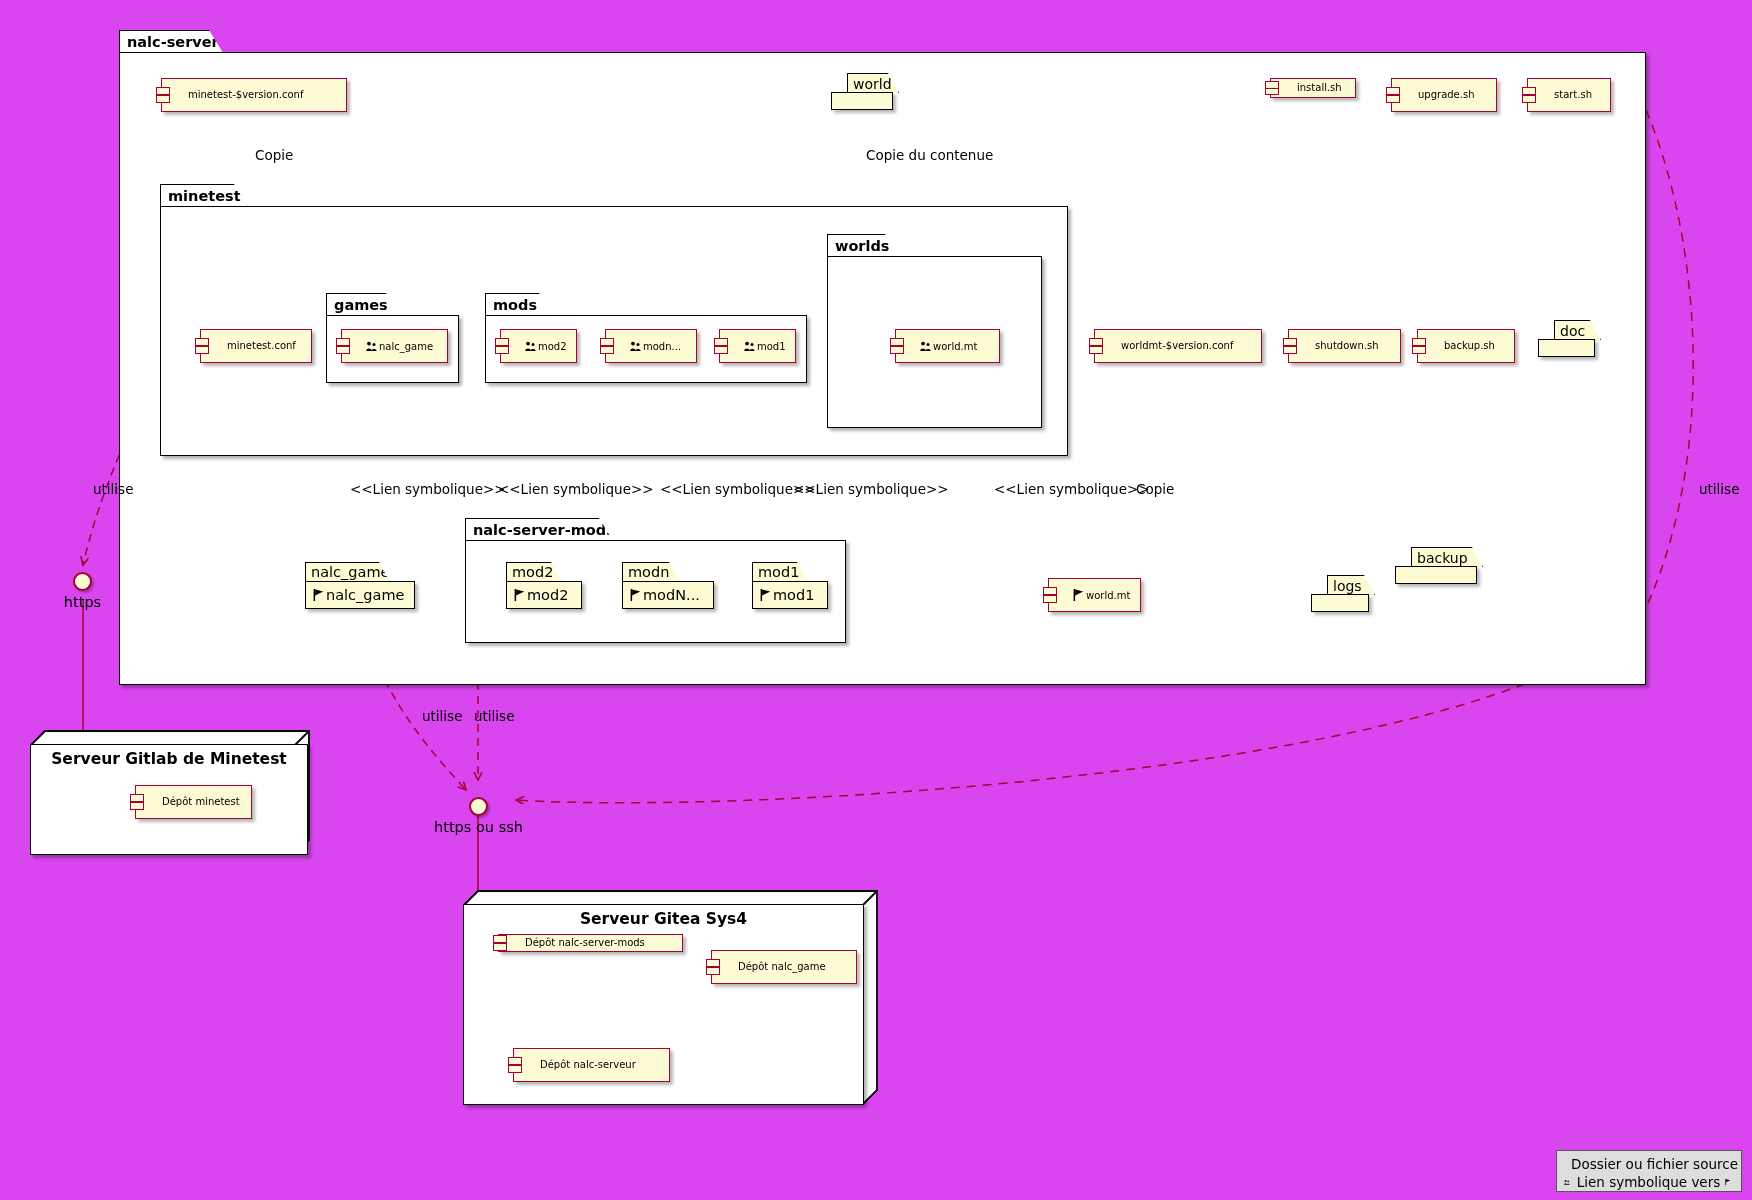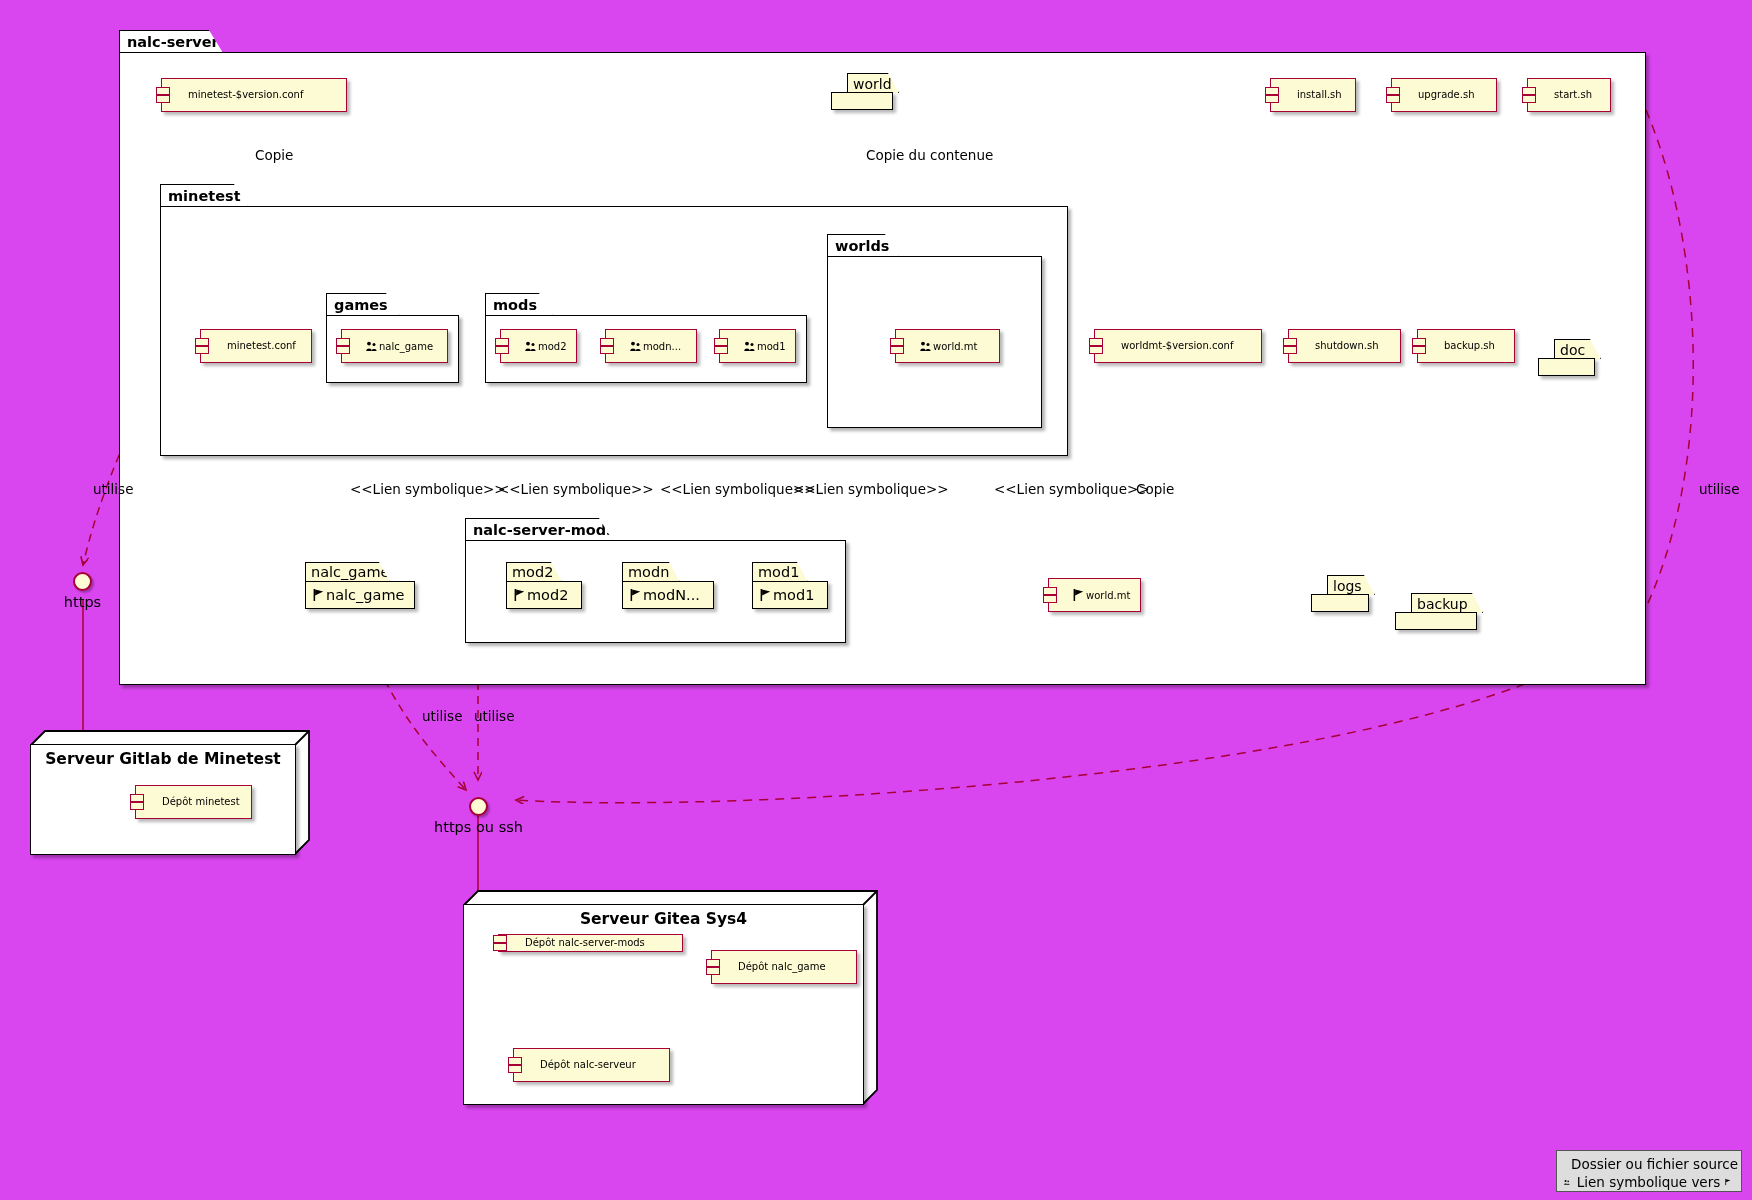--- a/index.html
+++ b/index.html
@@ -234,21 +234,21 @@
     <span class="tab t1"></span>
     <span class="tab t2"></span>
     <span class="ctxt">minetest-$version.conf</span>
   </div>
 
   <div class="folder" style="left:831px;top:73px;width:62px;height:37px;">
     <div class="f-tab" style="width:52px;">world</div>
     <div class="f-body"></div>
   </div>
 
-  <div class="comp" style="left:1270px;top:78px;width:86px;height:34px;text-align:right;">
+  <div class="comp" style="left:1270px;top:78px;width:86px;height:20px;text-align:right;">
     <span class="stem"></span>
     <span class="tab t1"></span>
     <span class="tab t2"></span>
     <span class="ctxt">install.sh</span>
   </div>
 
   <div class="comp" style="left:1391px;top:78px;width:106px;height:34px;">
     <span class="stem"></span>
     <span class="tab t1"></span>
     <span class="tab t2"></span>
@@ -353,21 +353,21 @@
     <span class="ctxt">shutdown.sh</span>
   </div>
 
   <div class="comp" style="left:1417px;top:329px;width:98px;height:34px;">
     <span class="stem"></span>
     <span class="tab t1"></span>
     <span class="tab t2"></span>
     <span class="ctxt">backup.sh</span>
   </div>
 
-  <div class="folder" style="left:1538px;top:339px;width:57px;height:37px;">
+  <div class="folder" style="left:1538px;top:320px;width:57px;height:37px;">
     <div class="f-tab" style="width:47px;">doc</div>
     <div class="f-body"></div>
   </div>
 
   <div class="fcomp" style="left:305px;top:562px;width:110px;height:47px;">
     <div class="fc-tab" style="width:85px;">nalc_game</div>
     <div class="fc-body">
       <svg class="gi" width="11" height="12" viewBox="0 0 11 12">
         <rect x="0.6" y="0" width="1.5" height="12" fill="#000"></rect>
         <path d="M2.1,0.6 L10.2,2.6 L2.1,6.4 Z" fill="#000"></path>
@@ -419,36 +419,36 @@
         <path d="M2.1,0.6 L10.2,2.6 L2.1,6.4 Z" fill="#000"></path>
       </svg><span>world.mt</span>
     </span>
   </div>
 
   <div class="folder" style="left:1311px;top:575px;width:58px;height:37px;">
     <div class="f-tab" style="width:48px;">logs</div>
     <div class="f-body"></div>
   </div>
 
-  <div class="folder" style="left:1395px;top:593px;width:82px;height:37px;padding-left:12px;">
+  <div class="folder" style="left:1395px;top:547px;width:82px;height:37px;padding-left:12px;">
     <div class="f-tab" style="width:72px;">backup</div>
     <div class="f-body"></div>
   </div>
 
   <div class="iface" style="left:73px;top:572px;width:19px;height:19px;">
     <div class="circle"></div>
     <div class="ilabel">https</div>
   </div>
 
   <div class="iface" style="left:469px;top:797px;width:19px;height:19px;">
     <div class="circle"></div>
     <div class="ilabel">https ou ssh</div>
   </div>
 
-  <div class="node" style="left:30px;top:730px;width:280px;height:125px;">
+  <div class="node" style="left:30px;top:730px;width:280px;height:125px;padding-left:12px;">
     <svg class="n-3d" width="280" height="125" viewBox="0 0 280 125">
       <path d="M1,15 L15,1 L279,1 L279,110 L265,124" fill="#ffffff" stroke="#000" stroke-width="1.8" stroke-linejoin="miter"></path>
       <path d="M1,15 L265,15 L279,1" fill="none" stroke="#000" stroke-width="1.8"></path>
       <path d="M265,15 L265,124" fill="none" stroke="#000" stroke-width="1.8"></path>
     </svg>
     <div class="n-front"></div>
     <div class="n-title">Serveur Gitlab de Minetest</div>
     <div class="comp" style="left:105px;top:55px;width:117px;height:34px;">
       <span class="stem"></span>
       <span class="tab t1"></span>

